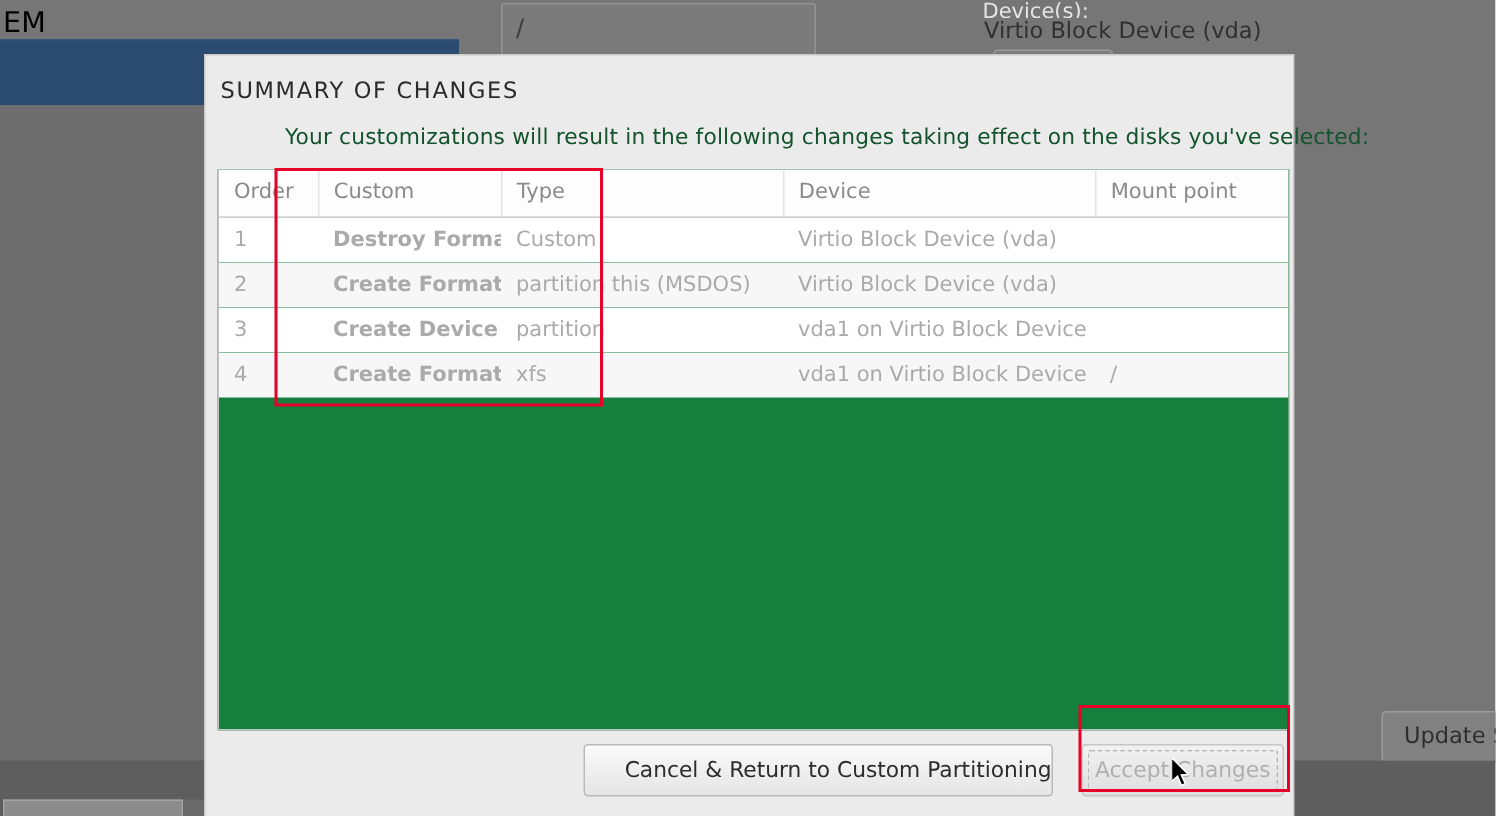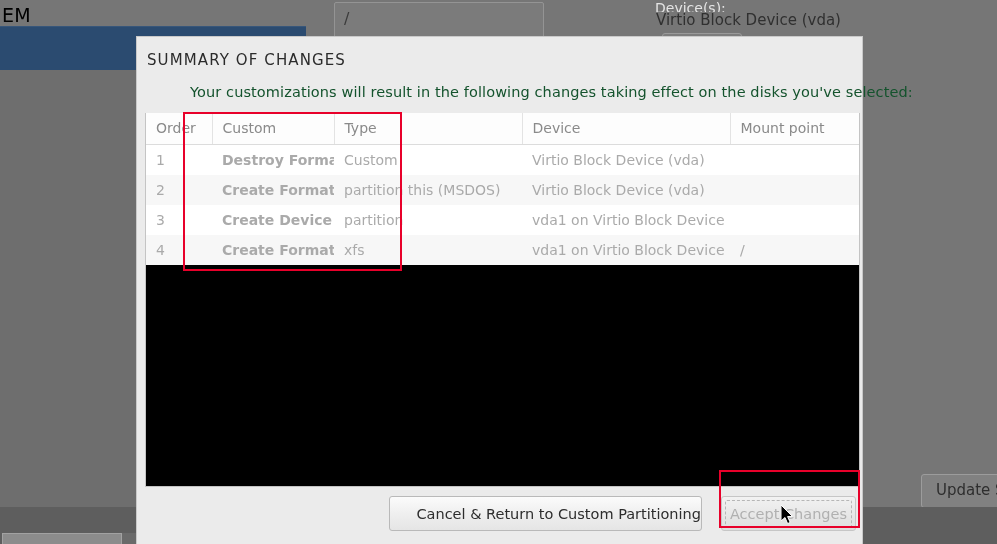--- a/index.html
+++ b/index.html
@@ -159,21 +159,21 @@
     white-space: nowrap;
     letter-spacing: .1px;
     margin-left: 45px;
   }
 
   
   #changes-table {
     position: absolute;
     left: 8px; top: 76px;
     width: 713px; height: 373px;
-    background: #000000;
+    background: #15803d;
     border: 1px solid #c4c4c4;
     border-top: none;
     overflow: hidden;
   }
   table.changes {
     border-collapse: collapse;
     width: 100%;
     table-layout: fixed;
   }
   table.changes th {

